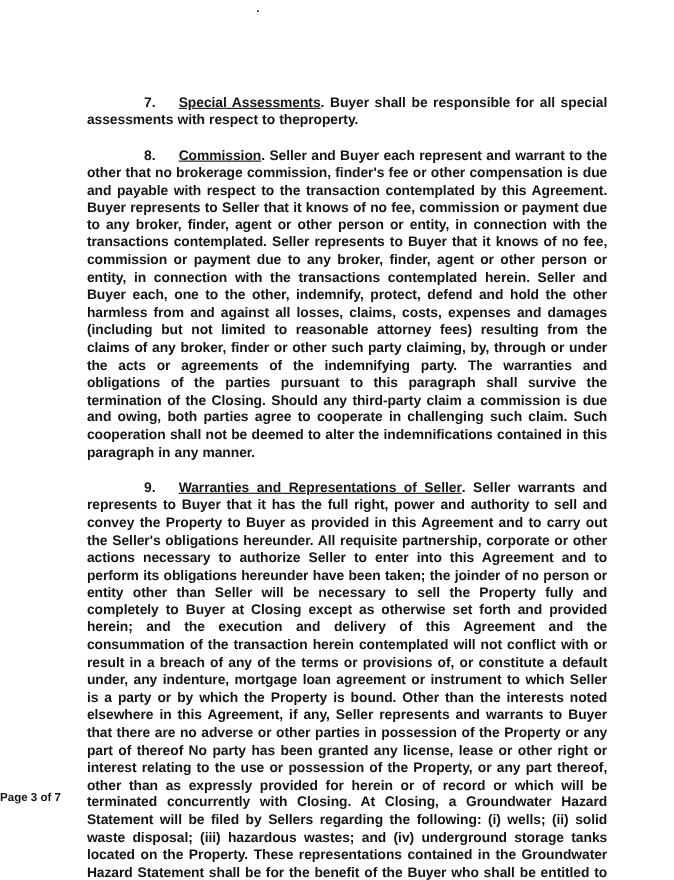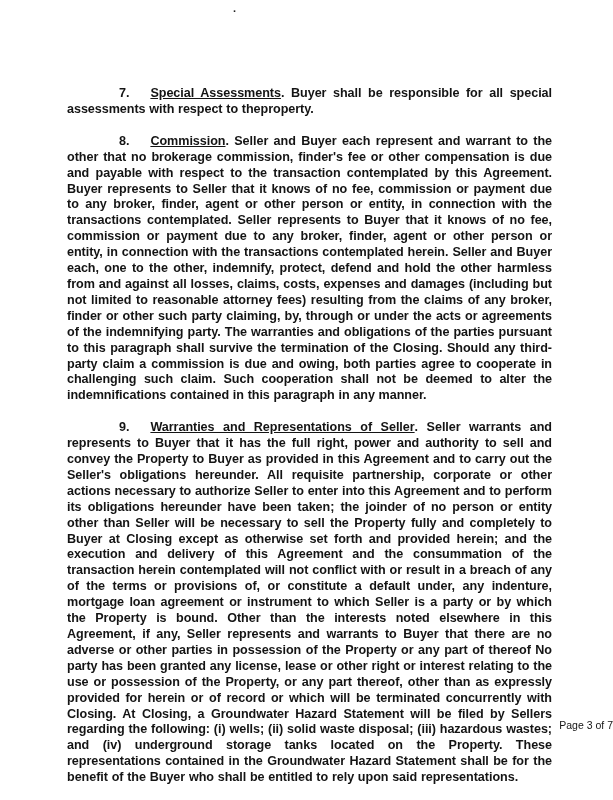--- a/index.html
+++ b/index.html
@@ -24,21 +24,21 @@
     font-weight: 700;
     color: #222222;
   }
   .doc-body {
     position: absolute;
     top: 86px;
     left: 63px;
     width: 489px;
   }
   .para {
-    margin: 0 0 16px 4px;
+    margin: 0 0 16px 16px;
     font-size: 12.6px;
     line-height: 15.9px;
     font-weight: 600;
     text-align: justify;
     letter-spacing: -0.05px;
     word-spacing: 0.3px;
   }
   .para:last-child { margin-bottom: 0; }
   .num {
     display: inline-block;
@@ -50,23 +50,23 @@
   }
   .sec-title {
     font-weight: 700;
     text-decoration: underline;
   }
   .footer {
     position: absolute;
     top: 719px;
     left: 0;
     width: 613px;
-    text-align: right;
+    text-align: left;
     font-size: 10.5px;
-    font-weight: 400;
+    font-weight: 700;
     color: #141414;
   }
 </style>
 </head>
 <body>
 
 <div class="page">
 
   <span class="stray-mark">.</span>
 

